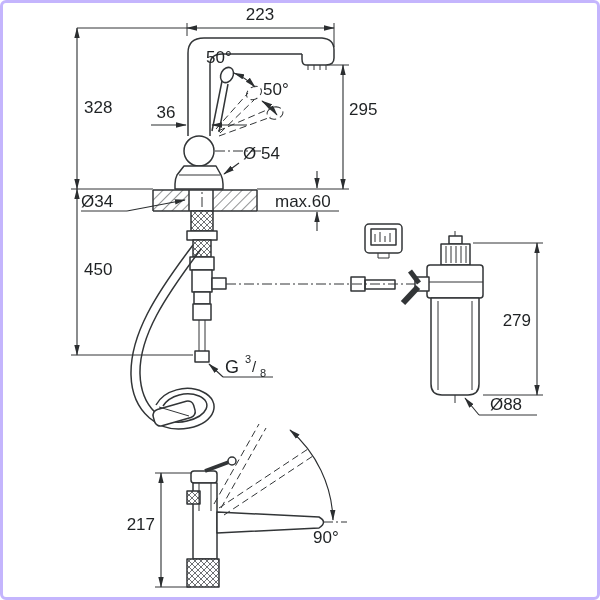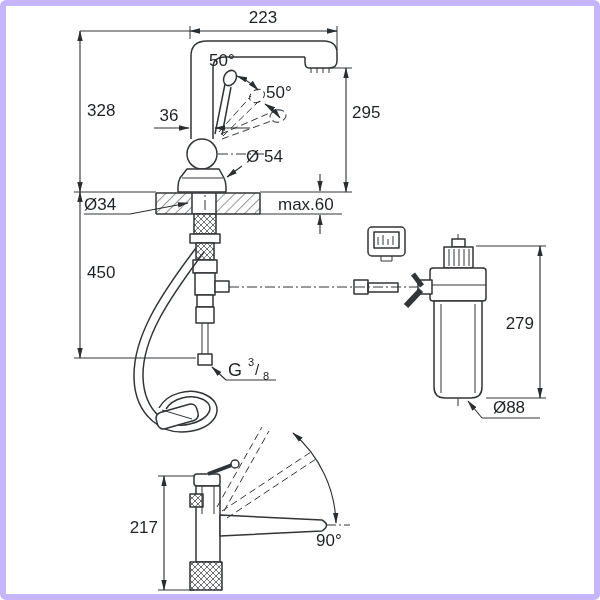--- a/index.html
+++ b/index.html
@@ -1,18 +1,18 @@
 <!DOCTYPE html>
 <html><head>
 <meta charset="utf-8">
 <style>
   html,body{margin:0;padding:0;background:#ffffff;}
   .frame{
     position:relative;width:600px;height:600px;background:#ffffff;
-    border:6px solid #c4b5fd;border-radius:6px;box-sizing:border-box;
+    border:3px solid #c4b5fd;border-radius:6px;box-sizing:border-box;
     font-family:"Liberation Sans",sans-serif;overflow:hidden;
   }
   svg{display:block;}
   .ln{stroke:#323537;stroke-width:1.5;fill:none;stroke-linecap:butt;stroke-linejoin:round;}
   .thin{stroke:#323537;stroke-width:1;fill:none;}
   .dim{stroke:#2b2e30;stroke-width:1.1;fill:none;}
   .dash{stroke-dasharray:7 4;}
   .dashdot{stroke-dasharray:10 3 2 3;}
   .txt{font-family:"Liberation Sans",sans-serif;font-size:17px;fill:#1f2224;}
   .txtbig{font-size:18px;}

